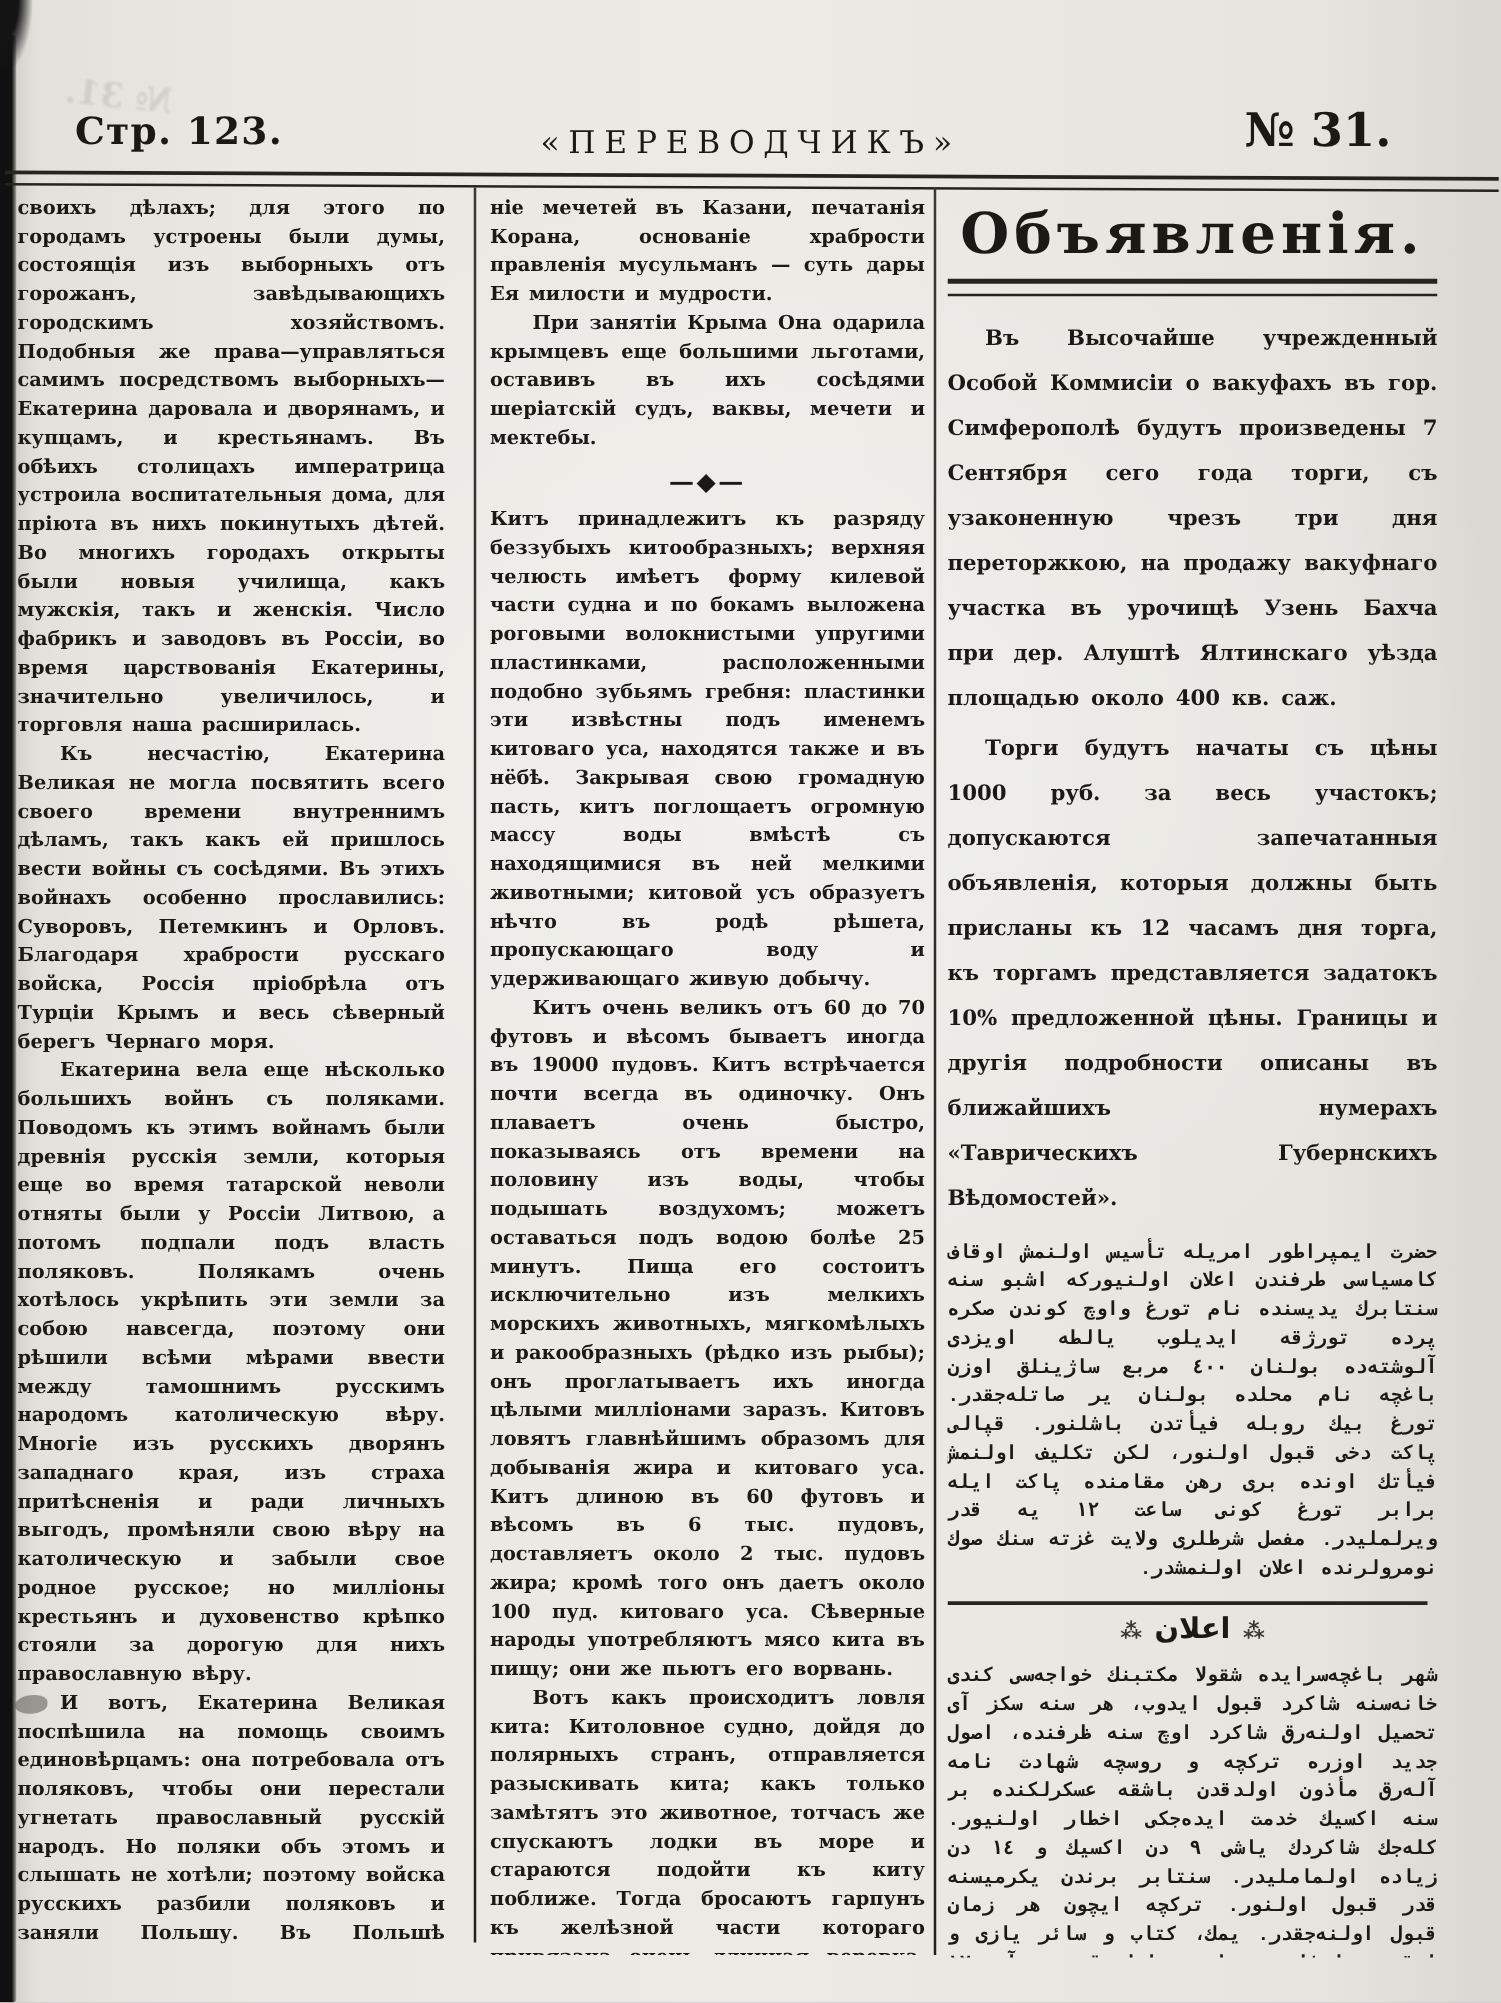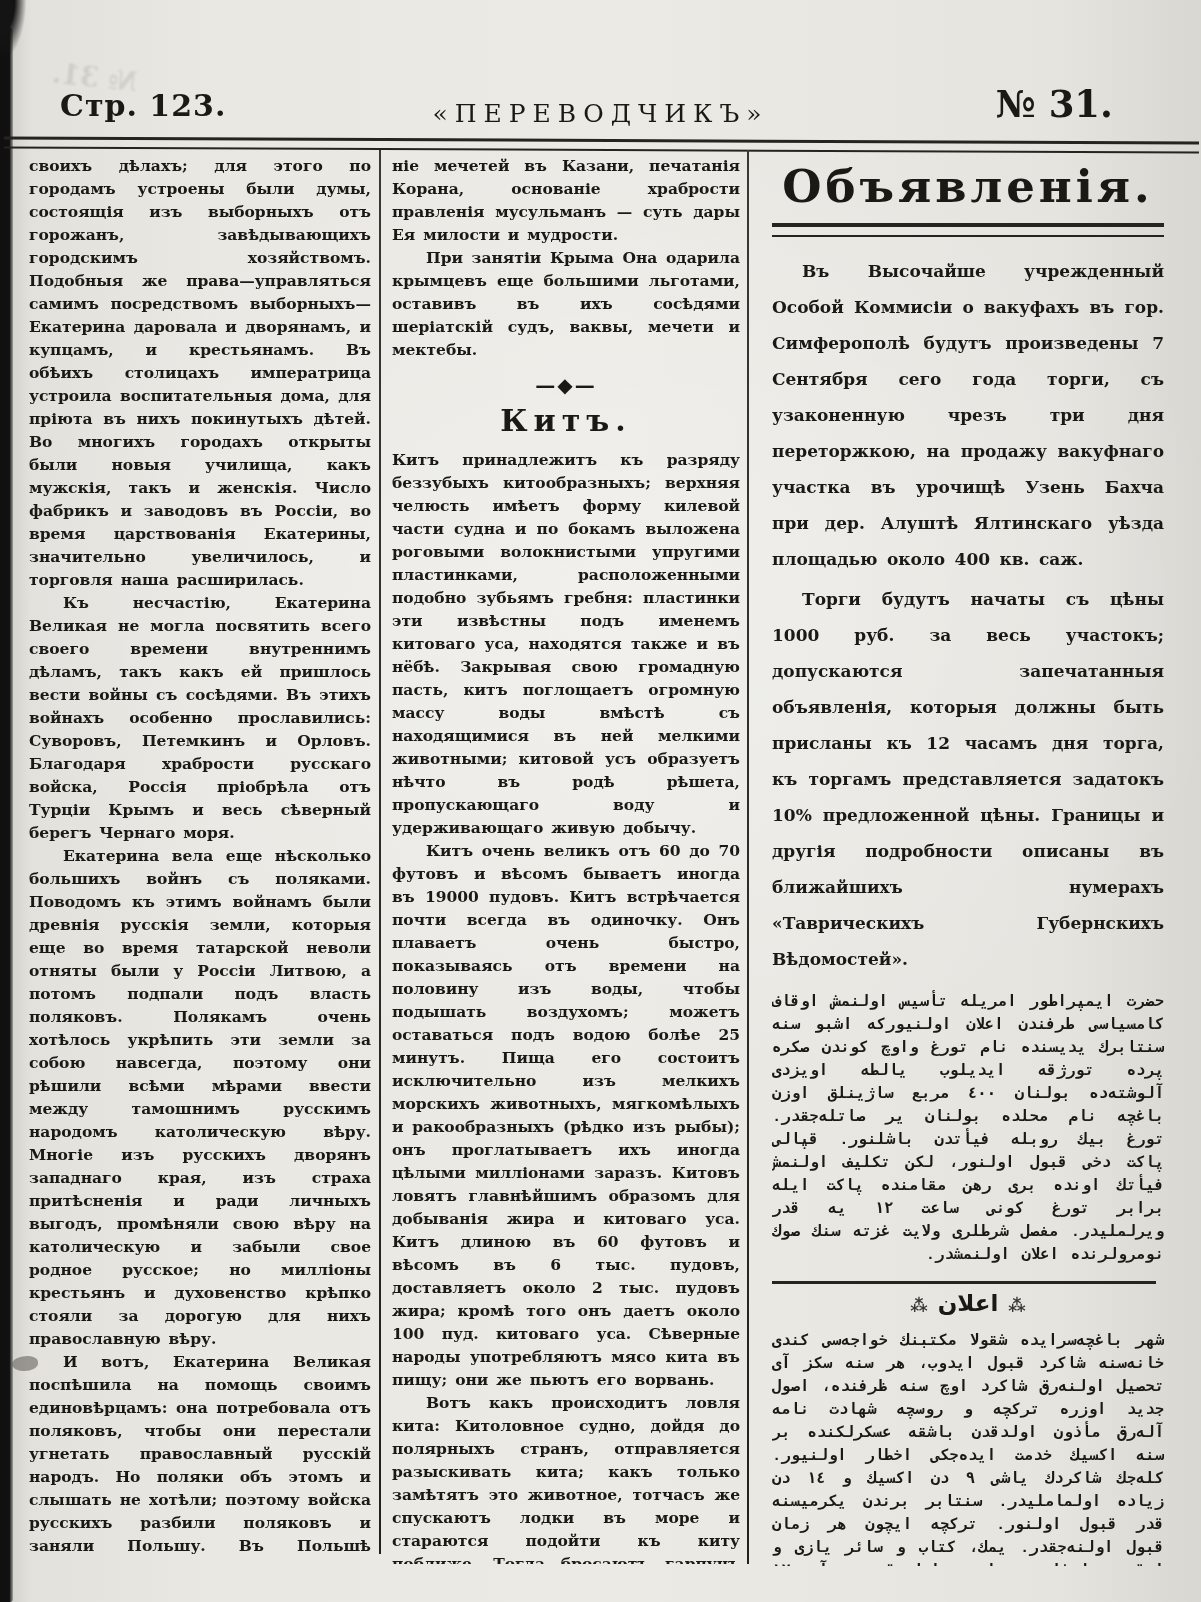--- a/index.html
+++ b/index.html
@@ -23,23 +23,23 @@
   .hdr-issue{position:absolute;right:88px;top:82px;font-size:37px;font-weight:700;}
   .hdr-rule{position:absolute;left:4px;right:2px;top:139px;height:7px;border-top:3px solid #26241f;border-bottom:2px solid #26241f;transform:rotate(.25deg);}
 
   
   .vsep{position:absolute;width:2px;background:linear-gradient(#3a3833,#22201c);}
   .vsep.s1{left:379px;top:150px;height:1404px;}
   .vsep.s2{left:747px;top:150px;height:1414px;}
 
   
   .col{position:absolute;top:154px;text-align:justify;}
-  .col-left {left:29px;width:342px;height:1408px;overflow:hidden;}
+  .col-left {left:14px;width:342px;height:1408px;overflow:hidden;}
   .col-mid  {left:392px;width:348px;height:1410px;overflow:hidden;}
-  .col-right{left:758px;width:392px;height:1412px;overflow:hidden;margin-left:14px;}
+  .col-right{left:758px;width:392px;height:1412px;overflow:hidden;}
 
   .col p{margin:0;font-size:15.5px;line-height:23px;font-weight:700;word-spacing:2.5px;text-indent:34px;}
   .col p.cont{text-indent:0;}
 
   .divider{ text-align:center;font-size:20px;letter-spacing:2px;margin:12px 0 6px;font-weight:700;}
   .kit-heading{text-align:center;font-size:30px;font-weight:700;letter-spacing:6px;margin:2px 0 10px;}
 
   .ann-heading{text-align:center;font-size:45px;font-weight:700;letter-spacing:4px;margin:6px 0 10px;text-indent:0;}
   .ann-rule{height:8px;border-top:4px solid #26241f;border-bottom:2px solid #26241f;margin-bottom:16px;}
   .col-right p.ru{font-size:17px;line-height:36px;word-spacing:3.5px;text-indent:30px;}
@@ -74,21 +74,20 @@
     <p>Къ несчастію, Екатерина Великая не могла посвятить всего своего времени внутреннимъ дѣламъ, такъ какъ ей пришлось вести войны съ сосѣдями. Въ этихъ войнахъ особенно прославились: Суворовъ, Петемкинъ и Орловъ. Благодаря храбрости русскаго войска, Россія пріобрѣла отъ Турціи Крымъ и весь сѣверный берегъ Чернаго моря.</p>
     <p>Екатерина вела еще нѣсколько большихъ войнъ съ поляками. Поводомъ къ этимъ войнамъ были древнія русскія земли, которыя еще во время татарской неволи отняты были у Россіи Литвою, а потомъ подпали подъ власть поляковъ. Полякамъ очень хотѣлось укрѣпить эти земли за собою навсегда, поэтому они рѣшили всѣми мѣрами ввести между тамошнимъ русскимъ народомъ католическую вѣру. Многіе изъ русскихъ дворянъ западнаго края, изъ страха притѣсненія и ради личныхъ выгодъ, промѣняли свою вѣру на католическую и забыли свое родное русское; но милліоны крестьянъ и духовенство крѣпко стояли за дорогую для нихъ православную вѣру.</p>
     <p>И вотъ, Екатерина Великая поспѣшила на помощь своимъ единовѣрцамъ: она потребовала отъ поляковъ, чтобы они перестали угнетать православный русскій народъ. Но поляки объ этомъ и слышать не хотѣли; поэтому войска русскихъ разбили поляковъ и заняли Польшу. Въ Польшѣ настали затѣмъ неурядицы, безначаліе, смуты; тогда три сосѣднія государства—Россія Австрія и Пруссія—раздѣлили между собою Польшу. Россіи при этихъ раздѣлахъ досталась часть Балтійскаго побережья и старинныя западно-русскія области, бывшія подъ властью Польши.</p>
 
   </div>
 
   <div class="col col-mid">
     <p class="cont">ніе мечетей въ Казани, печатанія Корана, основаніе храбрости правленія мусульманъ — суть дары Ея милости и мудрости.</p>
     <p>При занятіи Крыма Она одарила крымцевъ еще большими льготами, оставивъ въ ихъ сосѣдями шеріатскій судъ, ваквы, мечети и мектебы.</p>
     <div class="divider">—◆—</div>
-    <div class="kit-heading">Китъ.</div>
     <p class="cont">Китъ принадлежитъ къ разряду беззубыхъ китообразныхъ; верхняя челюсть имѣетъ форму килевой части судна и по бокамъ выложена роговыми волокнистыми упругими пластинками, расположенными подобно зубьямъ гребня: пластинки эти извѣстны подъ именемъ китоваго уса, находятся также и въ нёбѣ. Закрывая свою громадную пасть, китъ поглощаетъ огромную массу воды вмѣстѣ съ находящимися въ ней мелкими животными; китовой усъ образуетъ нѣчто въ родѣ рѣшета, пропускающаго воду и удерживающаго живую добычу.</p>
     <p>Китъ очень великъ отъ 60 до 70 футовъ и вѣсомъ бываетъ иногда въ 19000 пудовъ. Китъ встрѣчается почти всегда въ одиночку. Онъ плаваетъ очень быстро, показываясь отъ времени на половину изъ воды, чтобы подышать воздухомъ; можетъ оставаться подъ водою болѣе 25 минутъ. Пища его состоитъ исключительно изъ мелкихъ морскихъ животныхъ, мягкомѣлыхъ и ракообразныхъ (рѣдко изъ рыбы); онъ проглатываетъ ихъ иногда цѣлыми милліонами заразъ. Китовъ ловятъ главнѣйшимъ образомъ для добыванія жира и китоваго уса. Китъ длиною въ 60 футовъ и вѣсомъ въ 6 тыс. пудовъ, доставляетъ около 2 тыс. пудовъ жира; кромѣ того онъ даетъ около 100 пуд. китоваго уса. Сѣверные народы употребляютъ мясо кита въ пищу; они же пьютъ его ворвань.</p>
     <p>Вотъ какъ происходитъ ловля кита: Китоловное судно, дойдя до полярныхъ странъ, отправляется разыскивать кита; какъ только замѣтятъ это животное, тотчасъ же спускаютъ лодки въ море и стараются подойти къ киту поближе. Тогда бросаютъ гарпунъ къ желѣзной части котораго привязана очень длинная веревка. Раненный гарпуномъ китъ погружается въ воду, разматывая веревку съ необычайной скоростью. Вскорѣ, однако, китъ показывается но поверхность воды, чтобы подышать воздухомъ; китоловы приближаются къ нему и вонзаютъ въ него второй гарпунъ, повторяя это до тѣхъ поръ, пока китъ отъ потери крови въ концѣ концовъ не обезсилѣетъ; тогда его добиваютъ, подтягиваютъ къ судну, потрошатъ, снимаютъ китовый усъ и ворвань, изъ которой вытапливаютъ масло, остальное бросаютъ въ море.</p>
 
   </div>
 
   <div class="col col-right">
     <div class="ann-heading">Объявленія.</div>
     <div class="ann-rule"></div>
     <p class="ru">Въ Высочайше учрежденный Особой Коммисіи о вакуфахъ въ гор. Симферополѣ будутъ произведены 7 Сентября сего года торги, съ узаконенную чрезъ три дня переторжкою, на продажу вакуфнаго участка въ урочищѣ Узень Бахча при дер. Алуштѣ Ялтинскаго уѣзда площадью около 400 кв. саж.</p>

